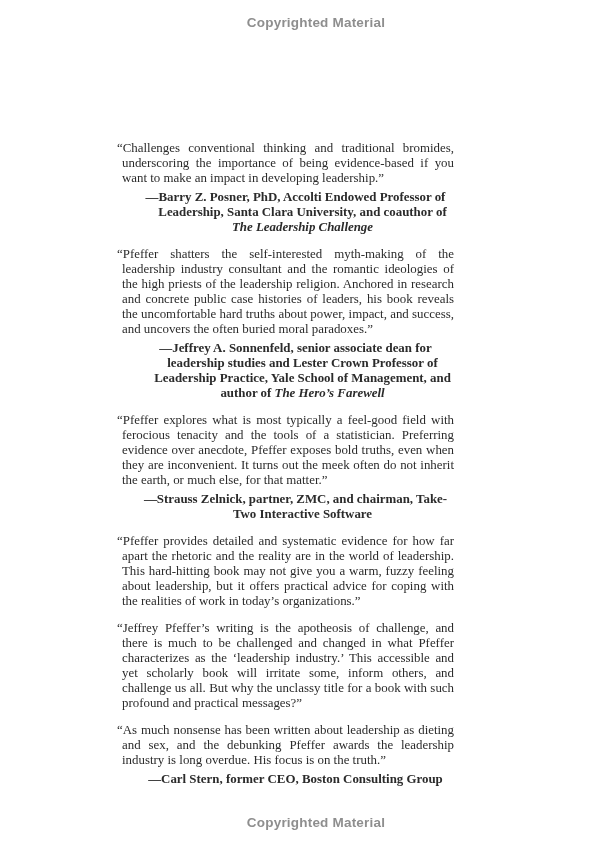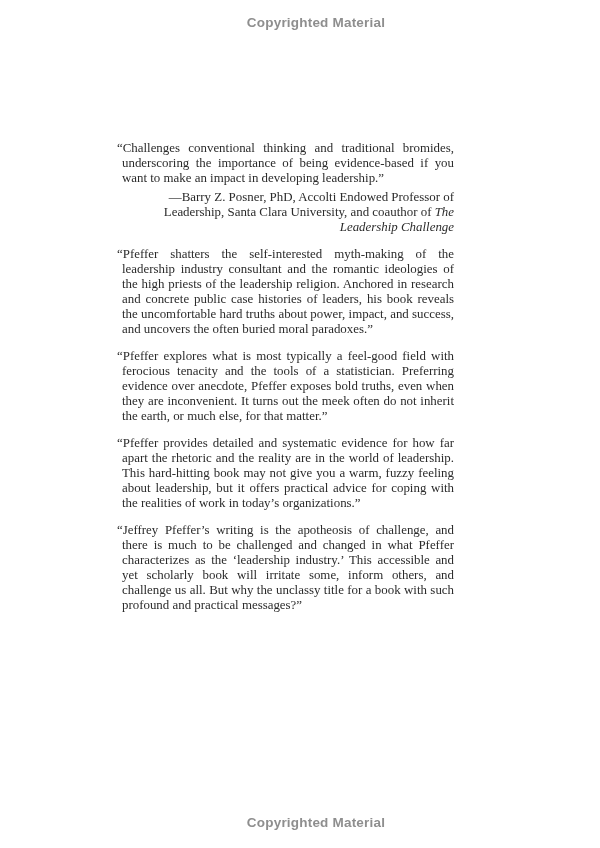--- a/index.html
+++ b/index.html
@@ -47,43 +47,50 @@
     line-height: 15px;
   }
   .quote {
     padding-left: 5px;
     text-indent: -5px;
     text-align: justify;
   }
   .attribution {
     padding-left: 34px;
     text-indent: -14px;
-    text-align: right;
+    text-align: center;
+    font-weight: bold;
   }
   .attribution i { font-style: italic; }
 </style>
 </head>
 <body>
 
 <div>
   <div class="copyright-notice copyright-top">Copyrighted Material</div>
 
   <div class="praise-block">
       <div class="blurb">
         <p class="quote">“Challenges conventional thinking and traditional bromides, underscoring the importance of being evidence-based if you want to make an impact in developing leadership.”</p>
         <p class="attribution">—Barry Z. Posner, PhD, Accolti Endowed Professor of Leadership, Santa Clara University, and coauthor of <i>The Leadership Challenge</i></p>
       </div>
       <div class="blurb">
         <p class="quote">“Pfeffer shatters the self-interested myth-making of the leadership industry consultant and the romantic ideologies of the high priests of the leadership religion. Anchored in research and concrete public case histories of leaders, his book reveals the uncomfortable hard truths about power, impact, and success, and uncovers the often buried moral paradoxes.”</p>
+        <p class="attribution">—Jeffrey A. Sonnenfeld, senior associate dean for leadership studies and Lester Crown Professor of Leadership Practice, Yale School of Management, and author of <i>The Hero’s Farewell</i></p>
       </div>
       <div class="blurb">
         <p class="quote">“Pfeffer explores what is most typically a feel-good field with ferocious tenacity and the tools of a statistician. Preferring evidence over anecdote, Pfeffer exposes bold truths, even when they are inconvenient. It turns out the meek often do not inherit the earth, or much else, for that matter.”</p>
+        <p class="attribution">—Strauss Zelnick, partner, ZMC, and chairman, Take-Two Interactive Software</p>
       </div>
       <div class="blurb">
         <p class="quote">“Pfeffer provides detailed and systematic evidence for how far apart the rhetoric and the reality are in the world of leadership. This hard-hitting book may not give you a warm, fuzzy feeling about leadership, but it offers practical advice for coping with the realities of work in today’s organizations.”</p>
       </div>
       <div class="blurb">
         <p class="quote">“Jeffrey Pfeffer’s writing is the apotheosis of challenge, and there is much to be challenged and changed in what Pfeffer characterizes as the ‘leadership industry.’ This accessible and yet scholarly book will irritate some, inform others, and challenge us all. But why the unclassy title for a book with such profound and practical messages?”</p>
       </div>
+      <div class="blurb">
+        <p class="quote">“As much nonsense has been written about leadership as dieting and sex, and the debunking Pfeffer awards the leadership industry is long overdue. His focus is on the truth.”</p>
+        <p class="attribution">—Carl Stern, former CEO, Boston Consulting Group</p>
+      </div>
     </div>
 
   <div class="copyright-notice copyright-bottom">Copyrighted Material</div>
 </div>
 
 </body></html>

